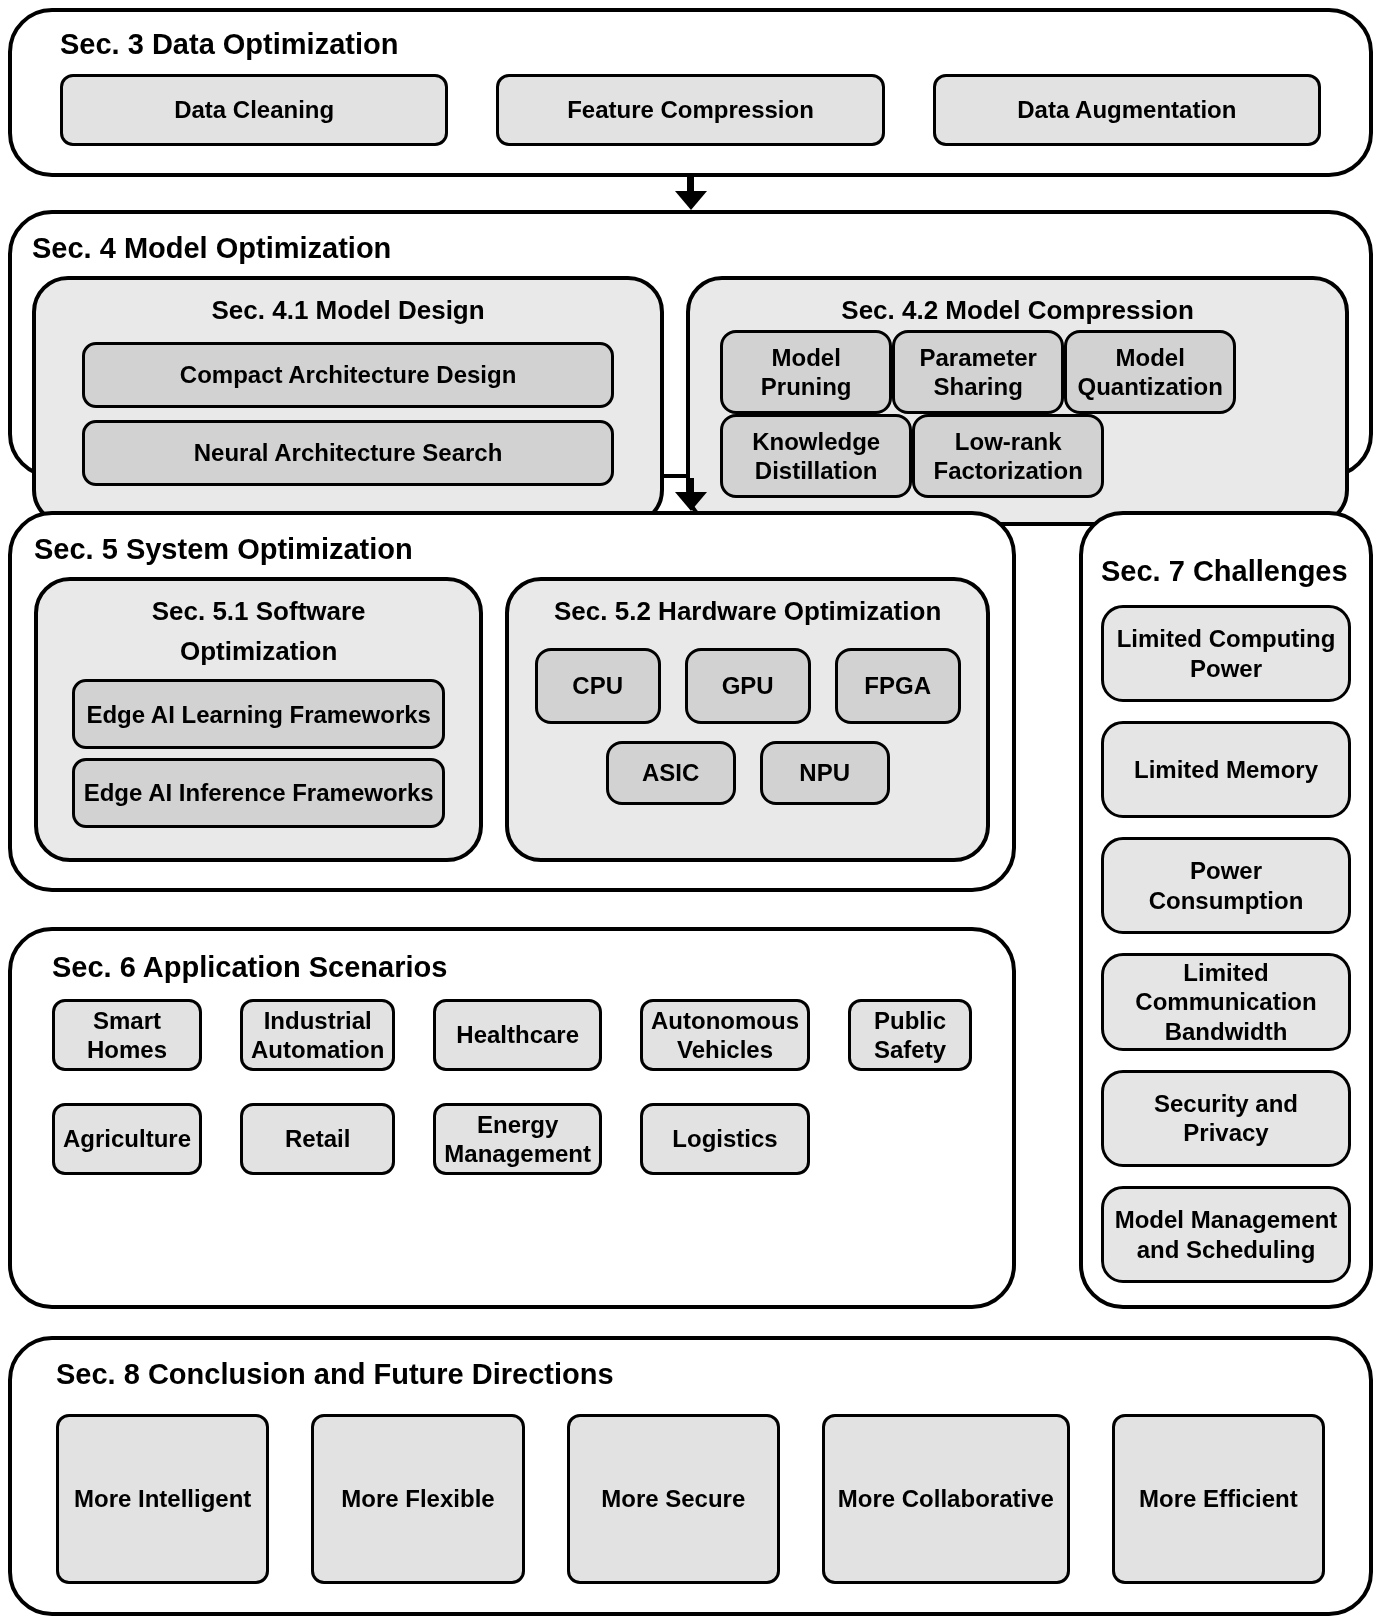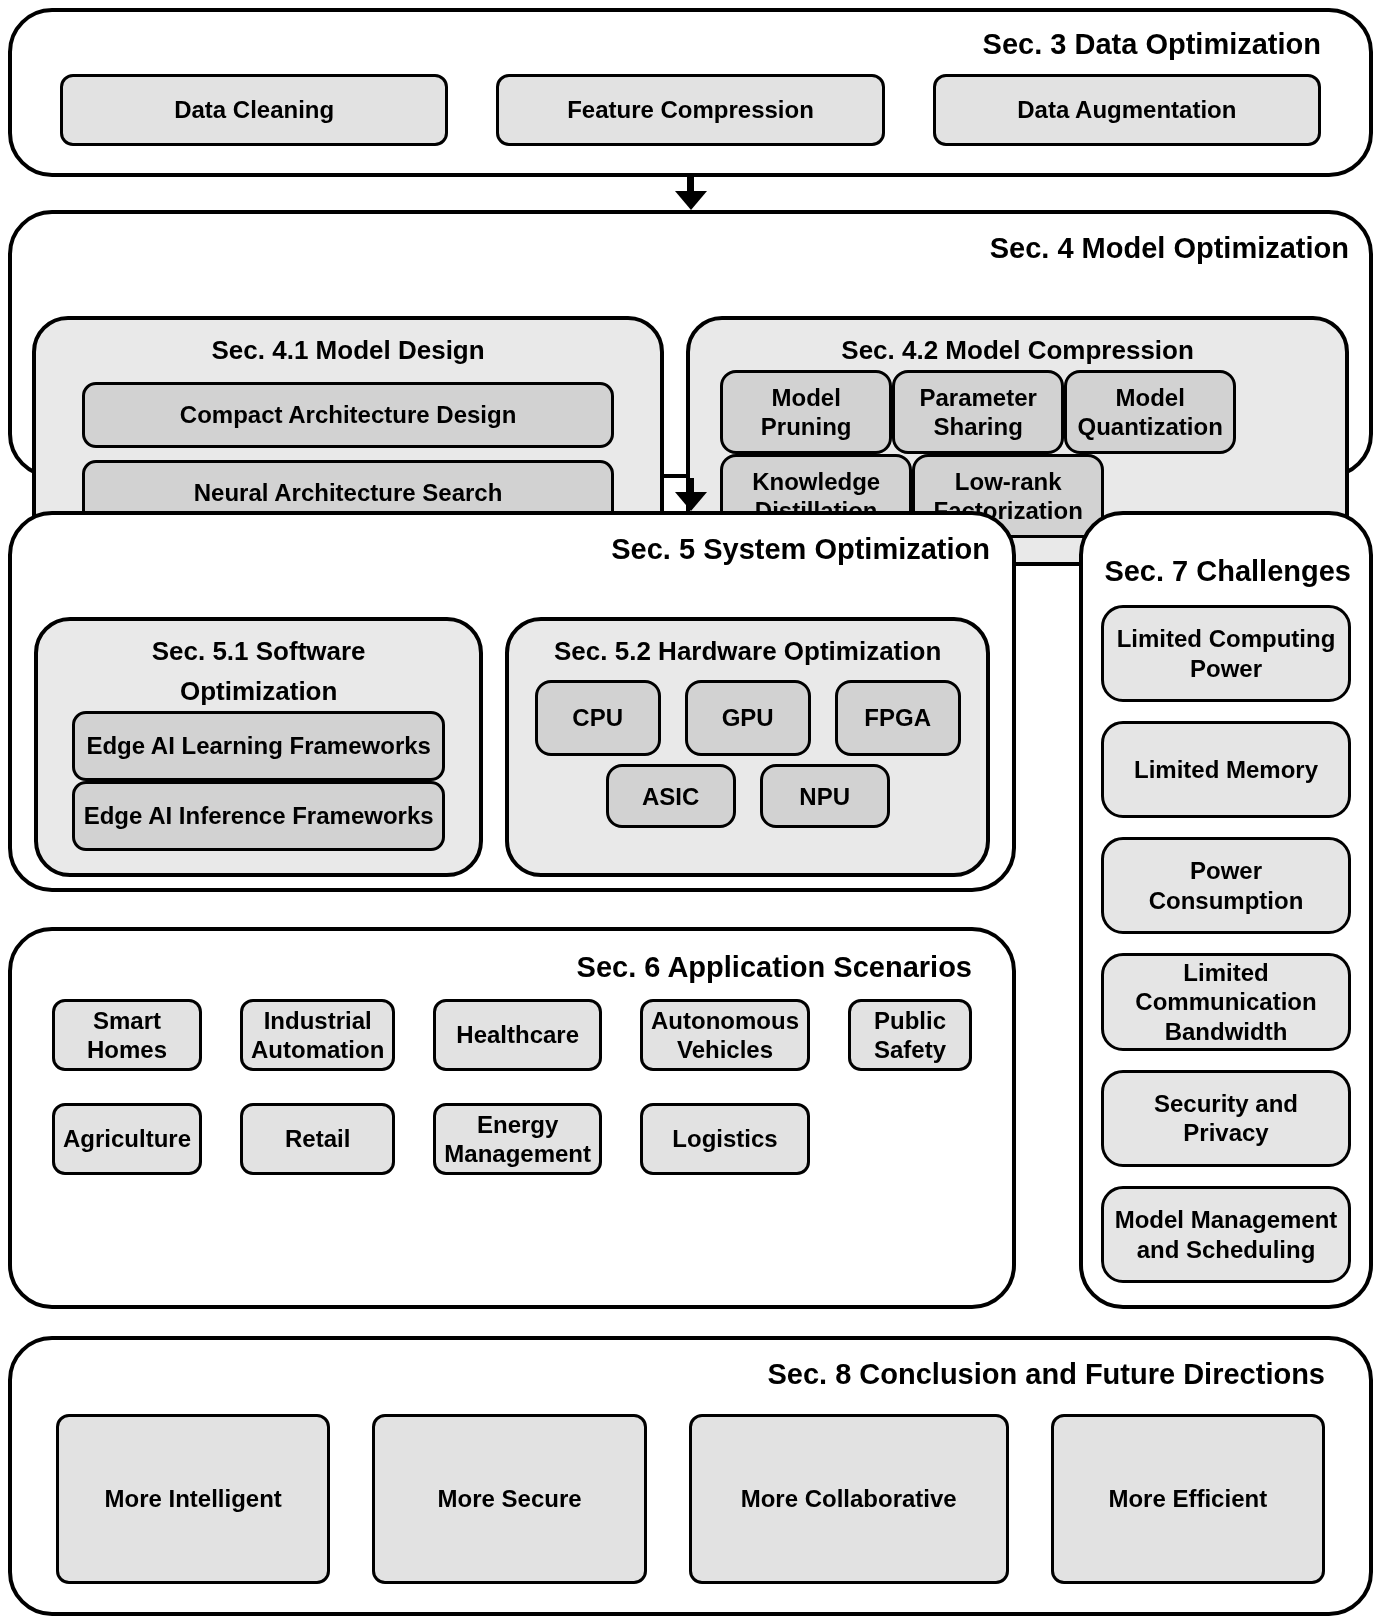--- a/index.html
+++ b/index.html
@@ -32,26 +32,25 @@
     display: flex;
     flex-direction: column;
   }
   .subsec {
     box-sizing: border-box;
     background: #e9e9e9;
     border: 4px solid #000000;
     border-radius: 36px;
     display: flex;
     flex-direction: column;
-    margin-top: 40px;
   }
   .sec-title {
     font-size: 29px;
     line-height: 44px;
-    text-align: right;
+    text-align: left;
     flex: 0 0 auto;
   }
   .subsec-title {
     font-size: 26px;
     line-height: 40px;
     text-align: center;
     flex: 0 0 auto;
   }
   .leaf {
     box-sizing: border-box;
@@ -246,19 +245,20 @@
         <div class="leaf light challenge">Security and Privacy</div>
         <div class="leaf light challenge">Model Management and Scheduling</div>
       </div>
     </div>
   </div>
 
   <div class="sec sec8">
     <div class="sec-title">Sec. 8 Conclusion and Future Directions</div>
     <div class="sec8-row">
       <div class="leaf light">More Intelligent</div>
+      <div class="leaf light">More Flexible</div>
       <div class="leaf light">More Secure</div>
       <div class="leaf light wide">More Collaborative</div>
       <div class="leaf light">More Efficient</div>
     </div>
   </div>
 
 </div>
 
 </body></html>

